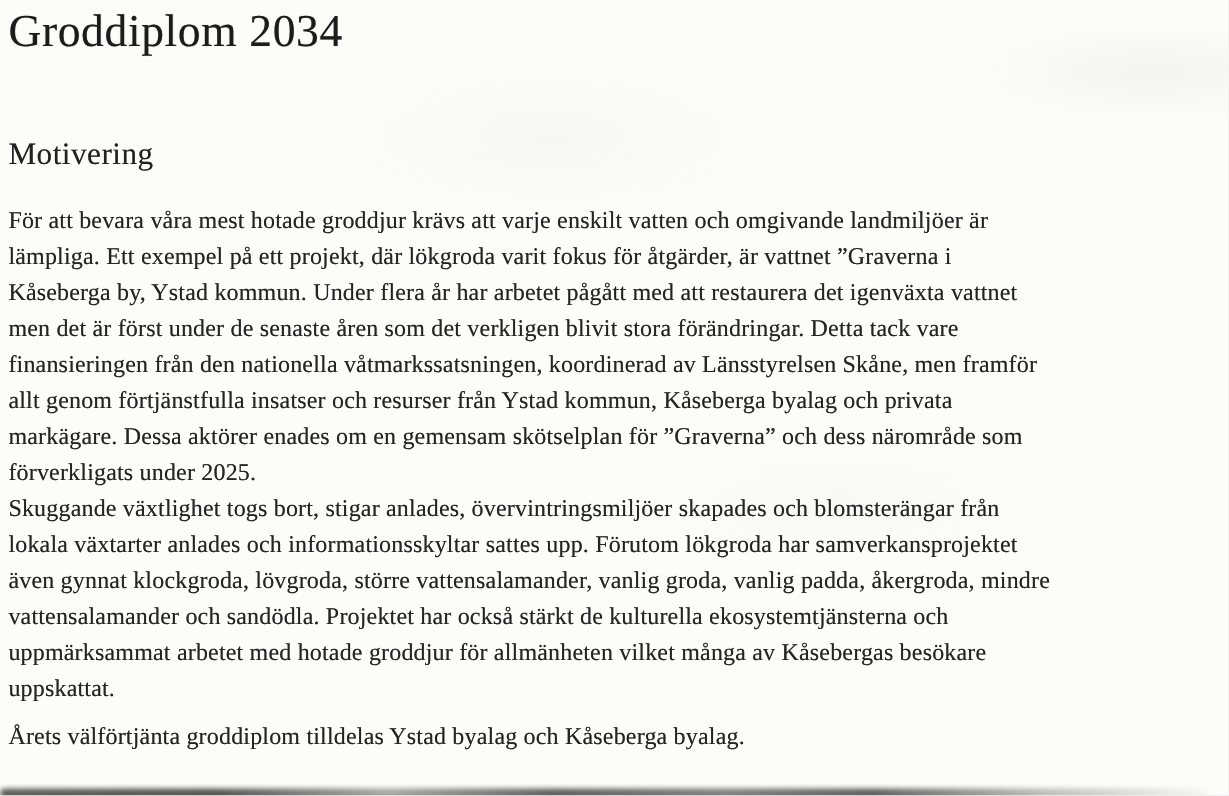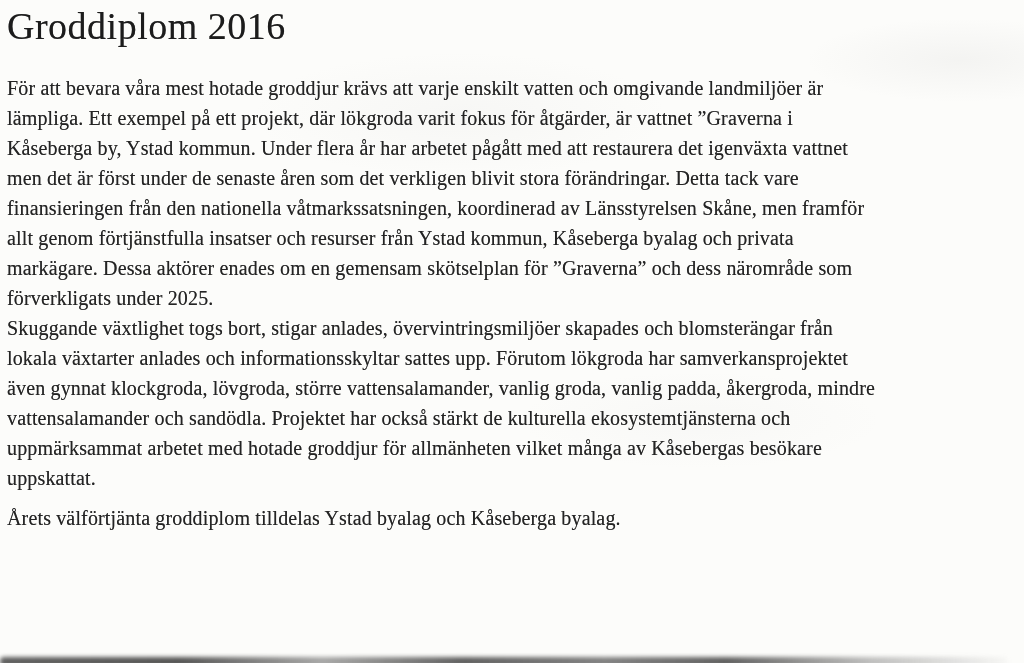--- a/index.html
+++ b/index.html
@@ -74,22 +74,23 @@
       rgba(150,150,150,0.20) 96%,
       rgba(160,160,160,0.05) 100%);
     filter: blur(2.2px);
   }
 </style>
 </head>
 <body>
 
 <div class="page">
   <div class="content">
-    <h1 class="doc-title">Groddiplom 2016</h1>
+    <h1 class="doc-title">Groddiplom 2034</h1>
 
+    <h2 class="section-heading">Motivering</h2>
 
     <p class="para para-1">För att bevara våra mest hotade groddjur krävs att varje enskilt vatten och omgivande landmiljöer är
 lämpliga. Ett exempel på ett projekt, där lökgroda varit fokus för åtgärder, är vattnet ”Graverna i
 Kåseberga by, Ystad kommun. Under flera år har arbetet pågått med att restaurera det igenväxta vattnet
 men det är först under de senaste åren som det verkligen blivit stora förändringar. Detta tack vare
 finansieringen från den nationella våtmarkssatsningen, koordinerad av Länsstyrelsen Skåne, men framför
 allt genom förtjänstfulla insatser och resurser från Ystad kommun, Kåseberga byalag och privata
 markägare. Dessa aktörer enades om en gemensam skötselplan för ”Graverna” och dess närområde som
 förverkligats under 2025.</p>
 

